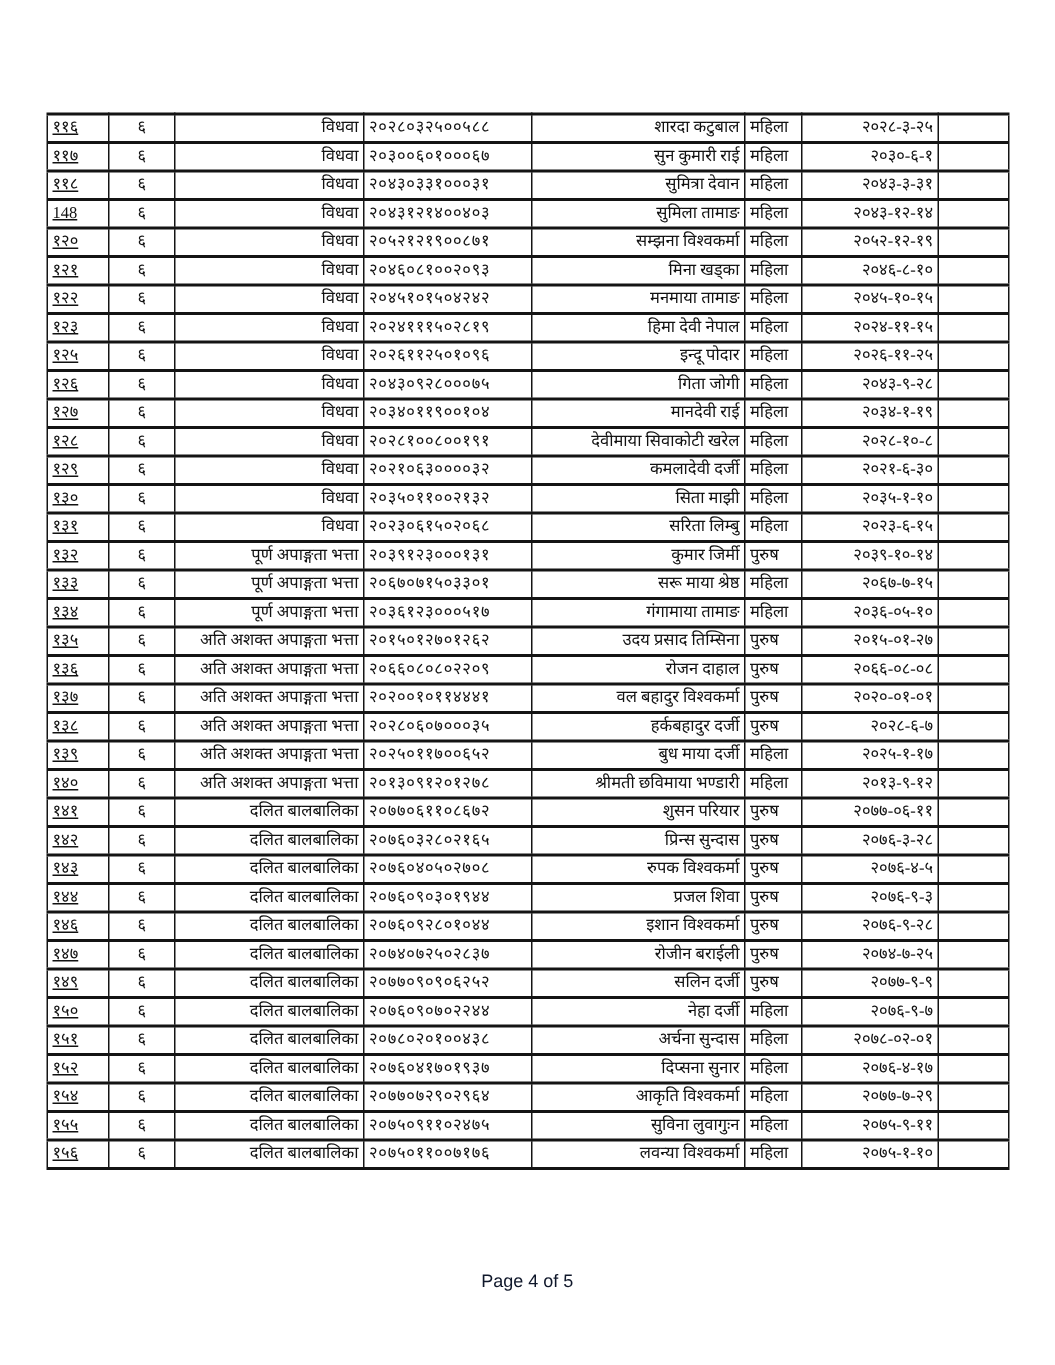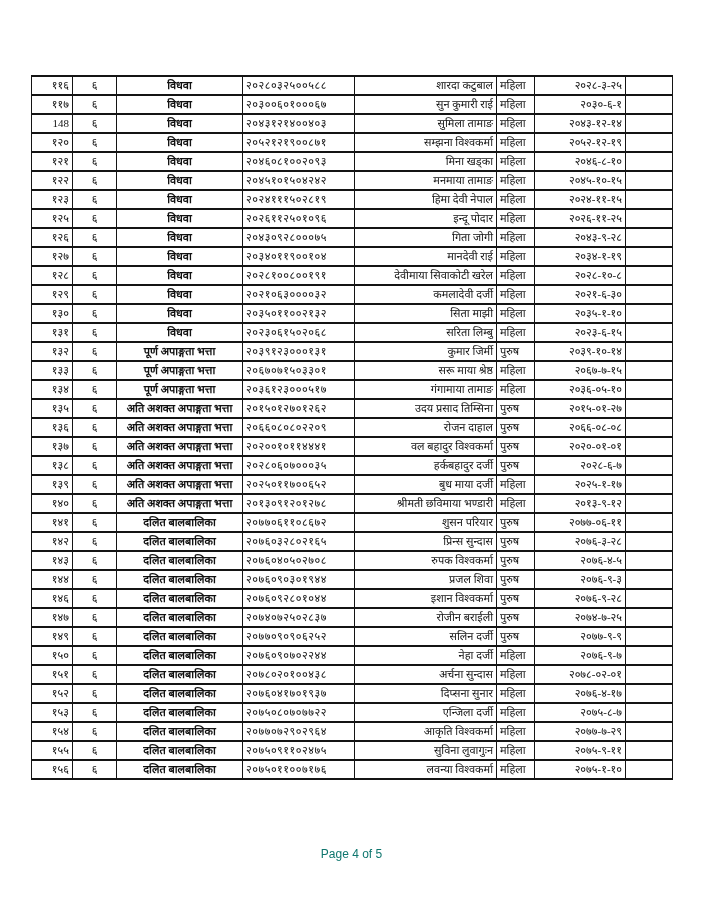--- a/index.html
+++ b/index.html
@@ -35,37 +35,37 @@
     border: 1px solid #141414;
     height: 17px;
     font-size: 11px;
     line-height: 17px;
     padding: 0 3px;
     white-space: nowrap;
     overflow: hidden;
     vertical-align: middle;
     color: #111111;
   }
-  td.col-sn     { text-align: right; padding-left: 6px; }
+  td.col-sn     { text-align: left; padding-left: 6px; text-decoration: underline; }
   td.col-ward   { text-align: center; }
-  td.col-type   { text-align: center; font-weight: bold; }
+  td.col-type   { text-align: right; }
   td.col-id     { text-align: left; letter-spacing: 0.5px; margin-top: 20px; }
   td.col-name   { text-align: right; }
   td.col-gender { text-align: left; }
   td.col-dob    { text-align: right; }
   td.col-blank  { }
   .page-footer {
     position: absolute;
     top: 847px;
     left: 0;
     width: 703px;
     text-align: center;
     font-family: "Liberation Sans", "DejaVu Sans", sans-serif;
     font-size: 12px;
-    color: #0f766e;
+    color: #0f172a;
   }
 </style>
 </head>
 <body>
 
 <div class="doc-page">
 
   <table class="beneficiary-table">
     <colgroup>
       <col style="width:41px">
@@ -92,20 +92,30 @@
           <td class="col-sn">११७</td>
           <td class="col-ward">६</td>
           <td class="col-type">विधवा</td>
           <td class="col-id">२०३००६०१०००६७</td>
           <td class="col-name">सुन कुमारी राई</td>
           <td class="col-gender">महिला</td>
           <td class="col-dob">२०३०-६-१</td>
           <td class="col-blank"></td>
         </tr>
         <tr>
+          <td class="col-sn">११८</td>
+          <td class="col-ward">६</td>
+          <td class="col-type">विधवा</td>
+          <td class="col-id">२०४३०३३१०००३१</td>
+          <td class="col-name">सुमित्रा देवान</td>
+          <td class="col-gender">महिला</td>
+          <td class="col-dob">२०४३-३-३१</td>
+          <td class="col-blank"></td>
+        </tr>
+        <tr>
           <td class="col-sn">148</td>
           <td class="col-ward">६</td>
           <td class="col-type">विधवा</td>
           <td class="col-id">२०४३१२१४००४०३</td>
           <td class="col-name">सुमिला तामाङ</td>
           <td class="col-gender">महिला</td>
           <td class="col-dob">२०४३-१२-१४</td>
           <td class="col-blank"></td>
         </tr>
         <tr>
@@ -399,30 +409,20 @@
           <td class="col-blank"></td>
         </tr>
         <tr>
           <td class="col-sn">१५२</td>
           <td class="col-ward">६</td>
           <td class="col-type">दलित बालबालिका</td>
           <td class="col-id">२०७६०४१७०१९३७</td>
           <td class="col-name">दिप्सना सुनार</td>
           <td class="col-gender">महिला</td>
           <td class="col-dob">२०७६-४-१७</td>
-          <td class="col-blank"></td>
-        </tr>
-        <tr>
-          <td class="col-sn">१५३</td>
-          <td class="col-ward">६</td>
-          <td class="col-type">दलित बालबालिका</td>
-          <td class="col-id">२०७५०८०७०७७२२</td>
-          <td class="col-name">एन्जिला दर्जी</td>
-          <td class="col-gender">महिला</td>
-          <td class="col-dob">२०७५-८-७</td>
           <td class="col-blank"></td>
         </tr>
         <tr>
           <td class="col-sn">१५४</td>
           <td class="col-ward">६</td>
           <td class="col-type">दलित बालबालिका</td>
           <td class="col-id">२०७७०७२९०२९६४</td>
           <td class="col-name">आकृति विश्वकर्मा</td>
           <td class="col-gender">महिला</td>
           <td class="col-dob">२०७७-७-२९</td>

